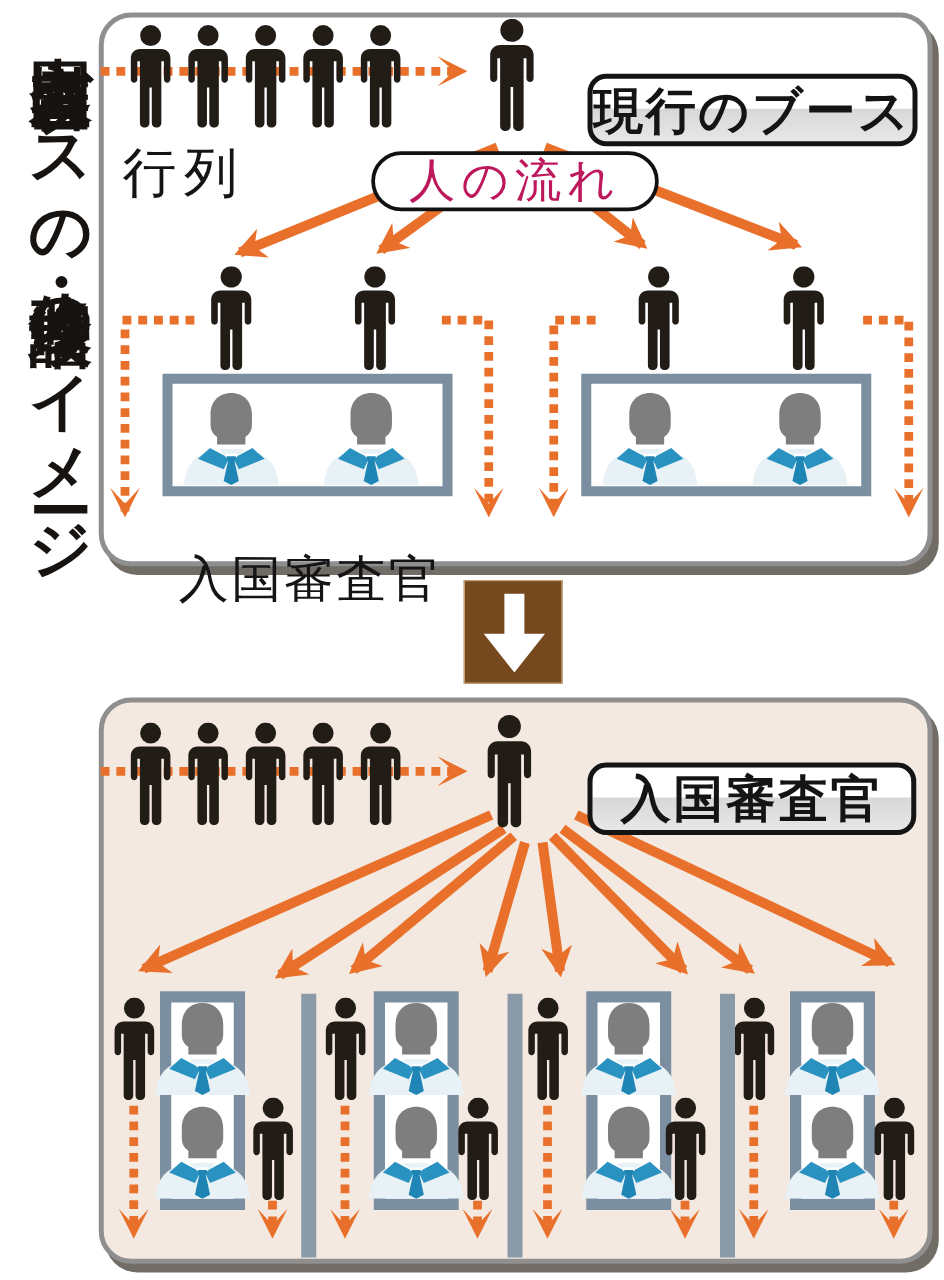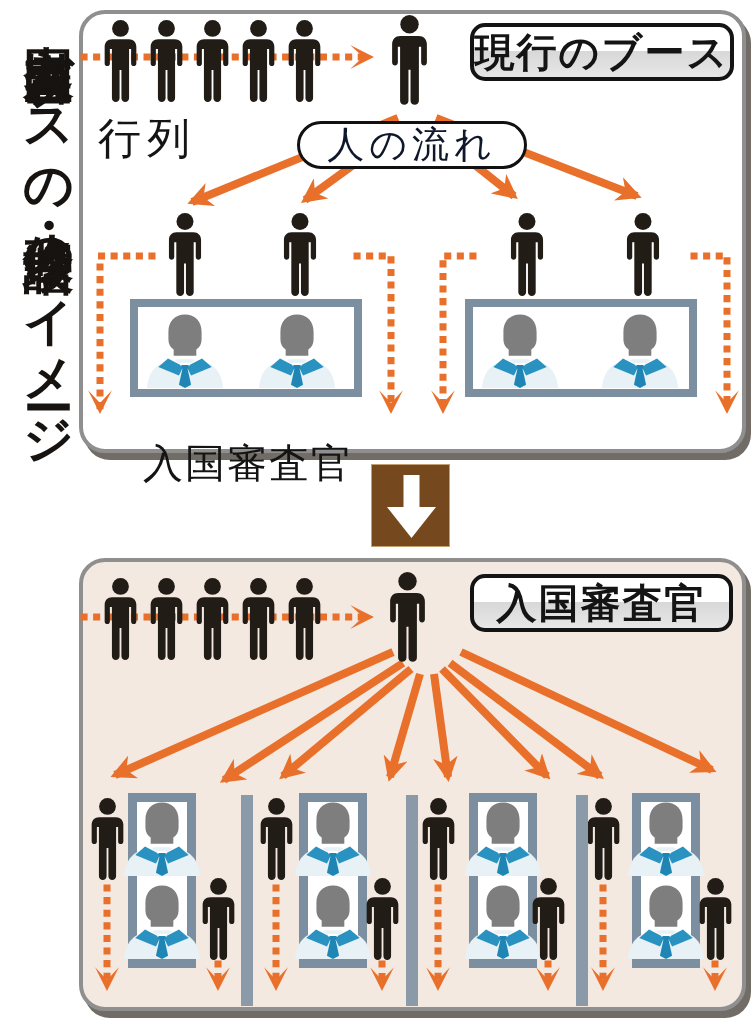--- a/index.html
+++ b/index.html
@@ -17,29 +17,29 @@
   .panel{position:absolute;border:4px solid #8f8f8f;border-radius:26px;
          box-shadow:5px 7px 0 #716d66;}
   #top-panel{left:79px;top:10px;width:667px;height:443px;background:#ffffff;}
   #bottom-panel{left:79px;top:558px;width:667px;height:453px;background:#f3e9e0;}
 
   
   .badge{position:absolute;display:flex;align-items:center;justify-content:center;
          border:4px solid #141414;border-radius:15px;
          background:linear-gradient(#ffffff 0%,#ffffff 47%,#d8d8d8 49%,#e7e7e7 100%);
          font-weight:900;font-size:40px;letter-spacing:2px;color:#141414;
-         font-family:"Liberation Sans",sans-serif;}
+         font-family:"Liberation Sans",sans-serif;margin-top:36px;}
   #badge-current{left:470px;top:23px;width:264px;height:58px;}
   #badge-vertical{left:470px;top:574px;width:263px;height:58px;}
 
   
   .flow-box{position:absolute;left:297px;top:121px;width:230px;height:48px;
             background:#ffffff;border:3.5px solid #111111;border-radius:24px;
             display:flex;align-items:center;justify-content:center;
-            font-family:"Liberation Serif",serif;font-size:37px;letter-spacing:5px;color:#0f172a;}
+            font-family:"Liberation Serif",serif;font-size:37px;letter-spacing:5px;color:#be185d;}
 
   .serif-label{position:absolute;font-family:"Liberation Serif",serif;color:#141414;white-space:nowrap;}
   #queue-label{left:98px;top:110px;font-size:43px;letter-spacing:6px;}
   #officer-label{left:143px;top:396px;font-size:40px;letter-spacing:2px;margin-top:40px;}
 
   
   .booth{position:absolute;border:8px solid #7b8fa0;background:#ffffff;}
   .booth-v{position:absolute;border:9px solid #7b8fa0;background:#ffffff;}
   .divider{position:absolute;width:12px;background:#8a9aa8;}
 

